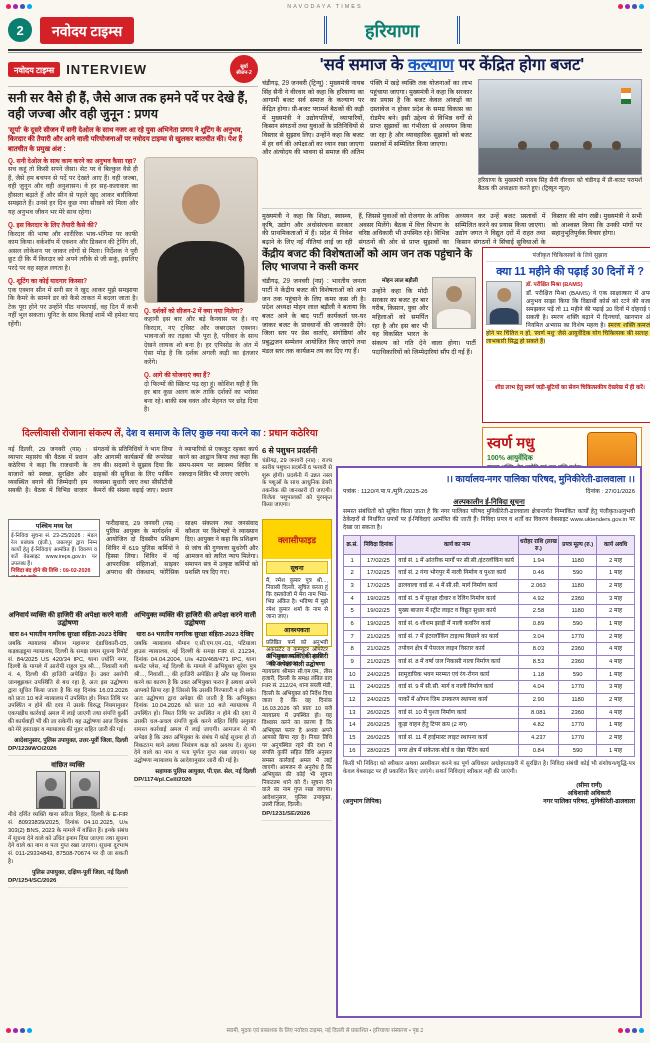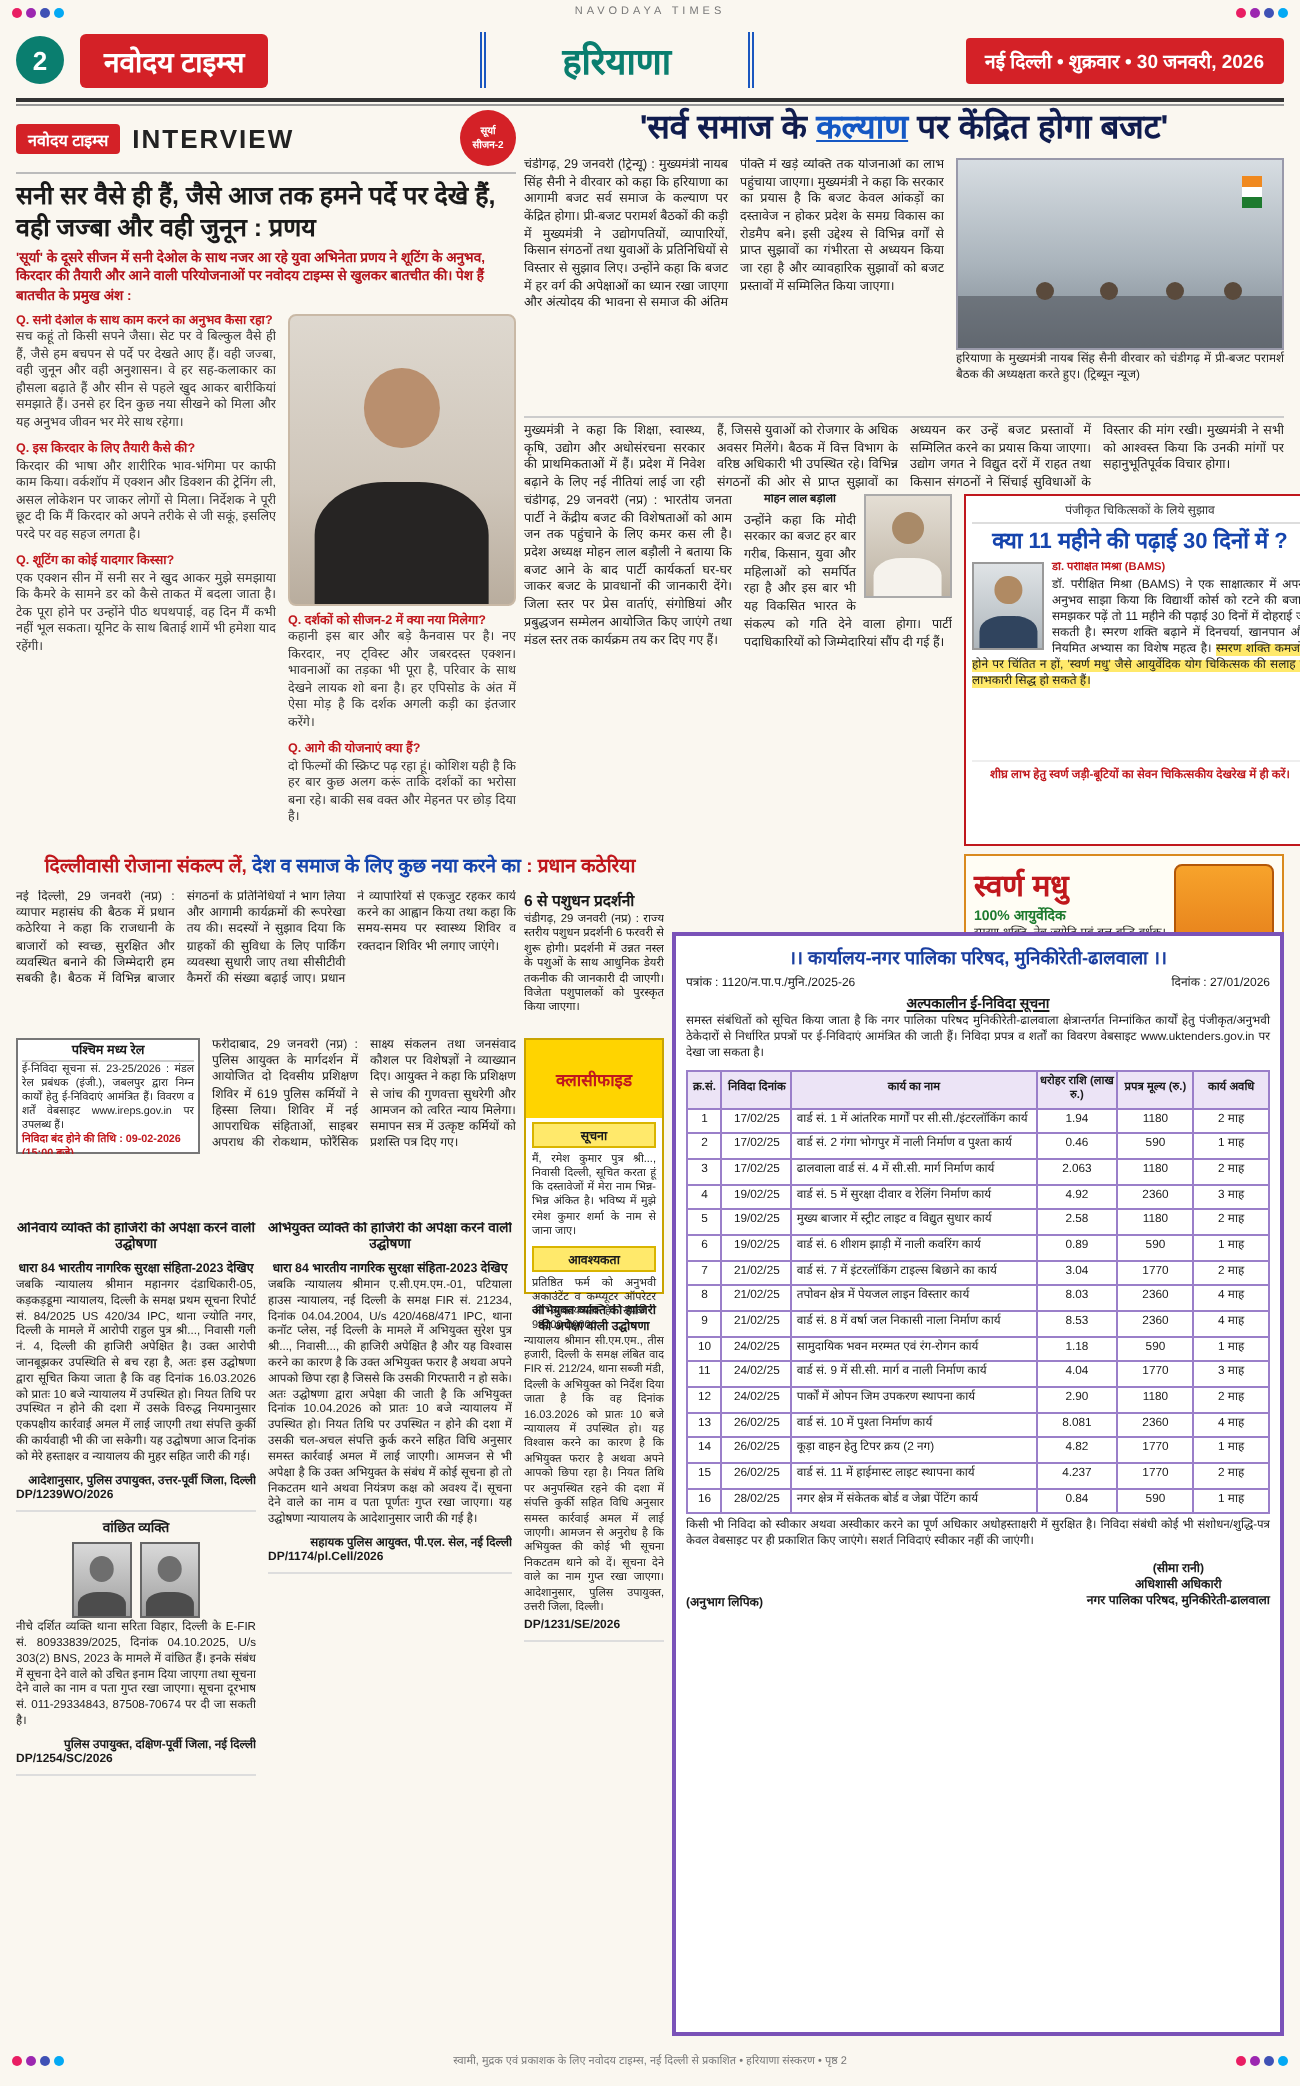--- a/index.html
+++ b/index.html
@@ -144,21 +144,21 @@
   .colC { top:652px; left:262px; width:70px; height:366px; overflow:hidden; }
   .colC .nt-title { font-size:6.2px; }
   .colC .nt-body { font-size:5.5px; }
   .mugrow { display:flex; gap:4px; justify-content:center; margin:2px 0; }
   .mug { width:30px; height:38px; background:linear-gradient(180deg,#d9d9d9,#9f9f9f); border:1px solid #666; position:relative; overflow:hidden; }
   .mug::before { content:""; position:absolute; top:16%; left:50%; transform:translateX(-50%); width:44%; height:36%; border-radius:50%; background:#6e6e6e; }
   .mug::after { content:""; position:absolute; bottom:-8%; left:50%; transform:translateX(-50%); width:86%; height:42%; border-radius:40% 40% 0 0; background:#4c4c4c; }
 
   
   .tender { top:466px; left:336px; width:306px; height:552px; border:2px solid #7a52b8; background:#fff; padding:4px 5px; }
-  .td-title { font-size:9.2px; font-weight:bold; color:#1b3fa0; text-align:center; }
+  .td-title { font-size:9.2px; font-weight:bold; color:#1b3fa0; text-align:right; }
   .td-refrow { display:flex; justify-content:space-between; font-size:6px; margin:2px 0; }
   .td-sub { text-align:center; font-size:7px; font-weight:bold; text-decoration:underline; margin-bottom:2px; }
   .td-intro { font-size:5.9px; line-height:1.35; margin-bottom:3px; }
   table.tnd { width:100%; border-collapse:collapse; font-size:5.9px; }
   table.tnd th { background:#ece4f6; border:1px solid #9a7fc9; padding:2px 1px; font-size:5.7px; line-height:1.2; }
   table.tnd td { border:1px solid #9a7fc9; padding:2px; line-height:1.3; vertical-align:top; }
   table.tnd td:nth-child(1), table.tnd td:nth-child(2),
   table.tnd td:nth-child(4), table.tnd td:nth-child(5), table.tnd td:nth-child(6) { text-align:center; }
   .td-note { font-size:5.8px; line-height:1.35; margin-top:3px; }
   .td-signs { display:flex; justify-content:space-between; align-items:flex-end; margin-top:5px; font-size:6.1px; font-weight:bold; }
@@ -184,21 +184,20 @@
         <i></i>
         <i></i>
         <i></i>
       </span>
   </div>
 
   <div class="abs masthead">
     <span class="pgnum">2</span>
     <span class="brandbox">नवोदय टाइम्स</span>
     <span class="edition">हरियाणा</span>
-    <span class="datebox">नई दिल्ली • शुक्रवार • 30 जनवरी, 2026</span>
   </div>
   <div class="abs mainrule"></div>
 
   <div class="abs iv">
     <div class="iv-head">
       <span class="iv-brand">नवोदय टाइम्स</span>
       <span class="iv-tag">INTERVIEW</span>
       <span class="iv-badge">सूर्या सीजन-2</span>
     </div>
     <div class="iv-hl">सनी सर वैसे ही हैं, जैसे आज तक हमने पर्दे पर देखे हैं, वही जज्बा और वही जुनून : प्रणय</div>
@@ -246,20 +245,21 @@
           <div class="head" style="left:64%"></div>
           <div class="head" style="left:82%"></div>
         </div>
         <div class="lead-cap j">हरियाणा के मुख्यमंत्री नायब सिंह सैनी वीरवार को चंडीगढ़ में प्री-बजट परामर्श बैठक की अध्यक्षता करते हुए। (ट्रिब्यून न्यूज)</div>
       </div>
     </div>
     <div class="lead-cols2 j">मुख्यमंत्री ने कहा कि शिक्षा, स्वास्थ्य, कृषि, उद्योग और अधोसंरचना सरकार की प्राथमिकताओं में हैं। प्रदेश में निवेश बढ़ाने के लिए नई नीतियां लाई जा रही हैं, जिससे युवाओं को रोजगार के अधिक अवसर मिलेंगे। बैठक में वित्त विभाग के वरिष्ठ अधिकारी भी उपस्थित रहे। विभिन्न संगठनों की ओर से प्राप्त सुझावों का अध्ययन कर उन्हें बजट प्रस्तावों में सम्मिलित करने का प्रयास किया जाएगा। उद्योग जगत ने विद्युत दरों में राहत तथा किसान संगठनों ने सिंचाई सुविधाओं के विस्तार की मांग रखी। मुख्यमंत्री ने सभी को आश्वस्त किया कि उनकी मांगों पर सहानुभूतिपूर्वक विचार होगा।</div>
   </div>
 
   <div class="abs bjp">
+    <div class="bjp-hl">केंद्रीय बजट की विशेषताओं को आम जन तक पहुंचाने के लिए भाजपा ने कसी कमर</div>
     <div class="bjp-row">
       <div class="bjp-col j">चंडीगढ़, 29 जनवरी (नप्र) : भारतीय जनता पार्टी ने केंद्रीय बजट की विशेषताओं को आम जन तक पहुंचाने के लिए कमर कस ली है। प्रदेश अध्यक्ष मोहन लाल बड़ौली ने बताया कि बजट आने के बाद पार्टी कार्यकर्ता घर-घर जाकर बजट के प्रावधानों की जानकारी देंगे। जिला स्तर पर प्रेस वार्ताएं, संगोष्ठियां और प्रबुद्धजन सम्मेलन आयोजित किए जाएंगे तथा मंडल स्तर तक कार्यक्रम तय कर दिए गए हैं।</div>
       <div class="bjp-col">
         <div class="sm-photo"></div>
         <div class="sm-cap">मोहन लाल बड़ौली</div>
         <div class="j" style="font-size:6.3px;line-height:1.38;margin-top:2px;">उन्होंने कहा कि मोदी सरकार का बजट हर बार गरीब, किसान, युवा और महिलाओं को समर्पित रहा है और इस बार भी यह विकसित भारत के संकल्प को गति देने वाला होगा। पार्टी पदाधिकारियों को जिम्मेदारियां सौंप दी गई हैं।</div>
       </div>
     </div>
   </div>
 

